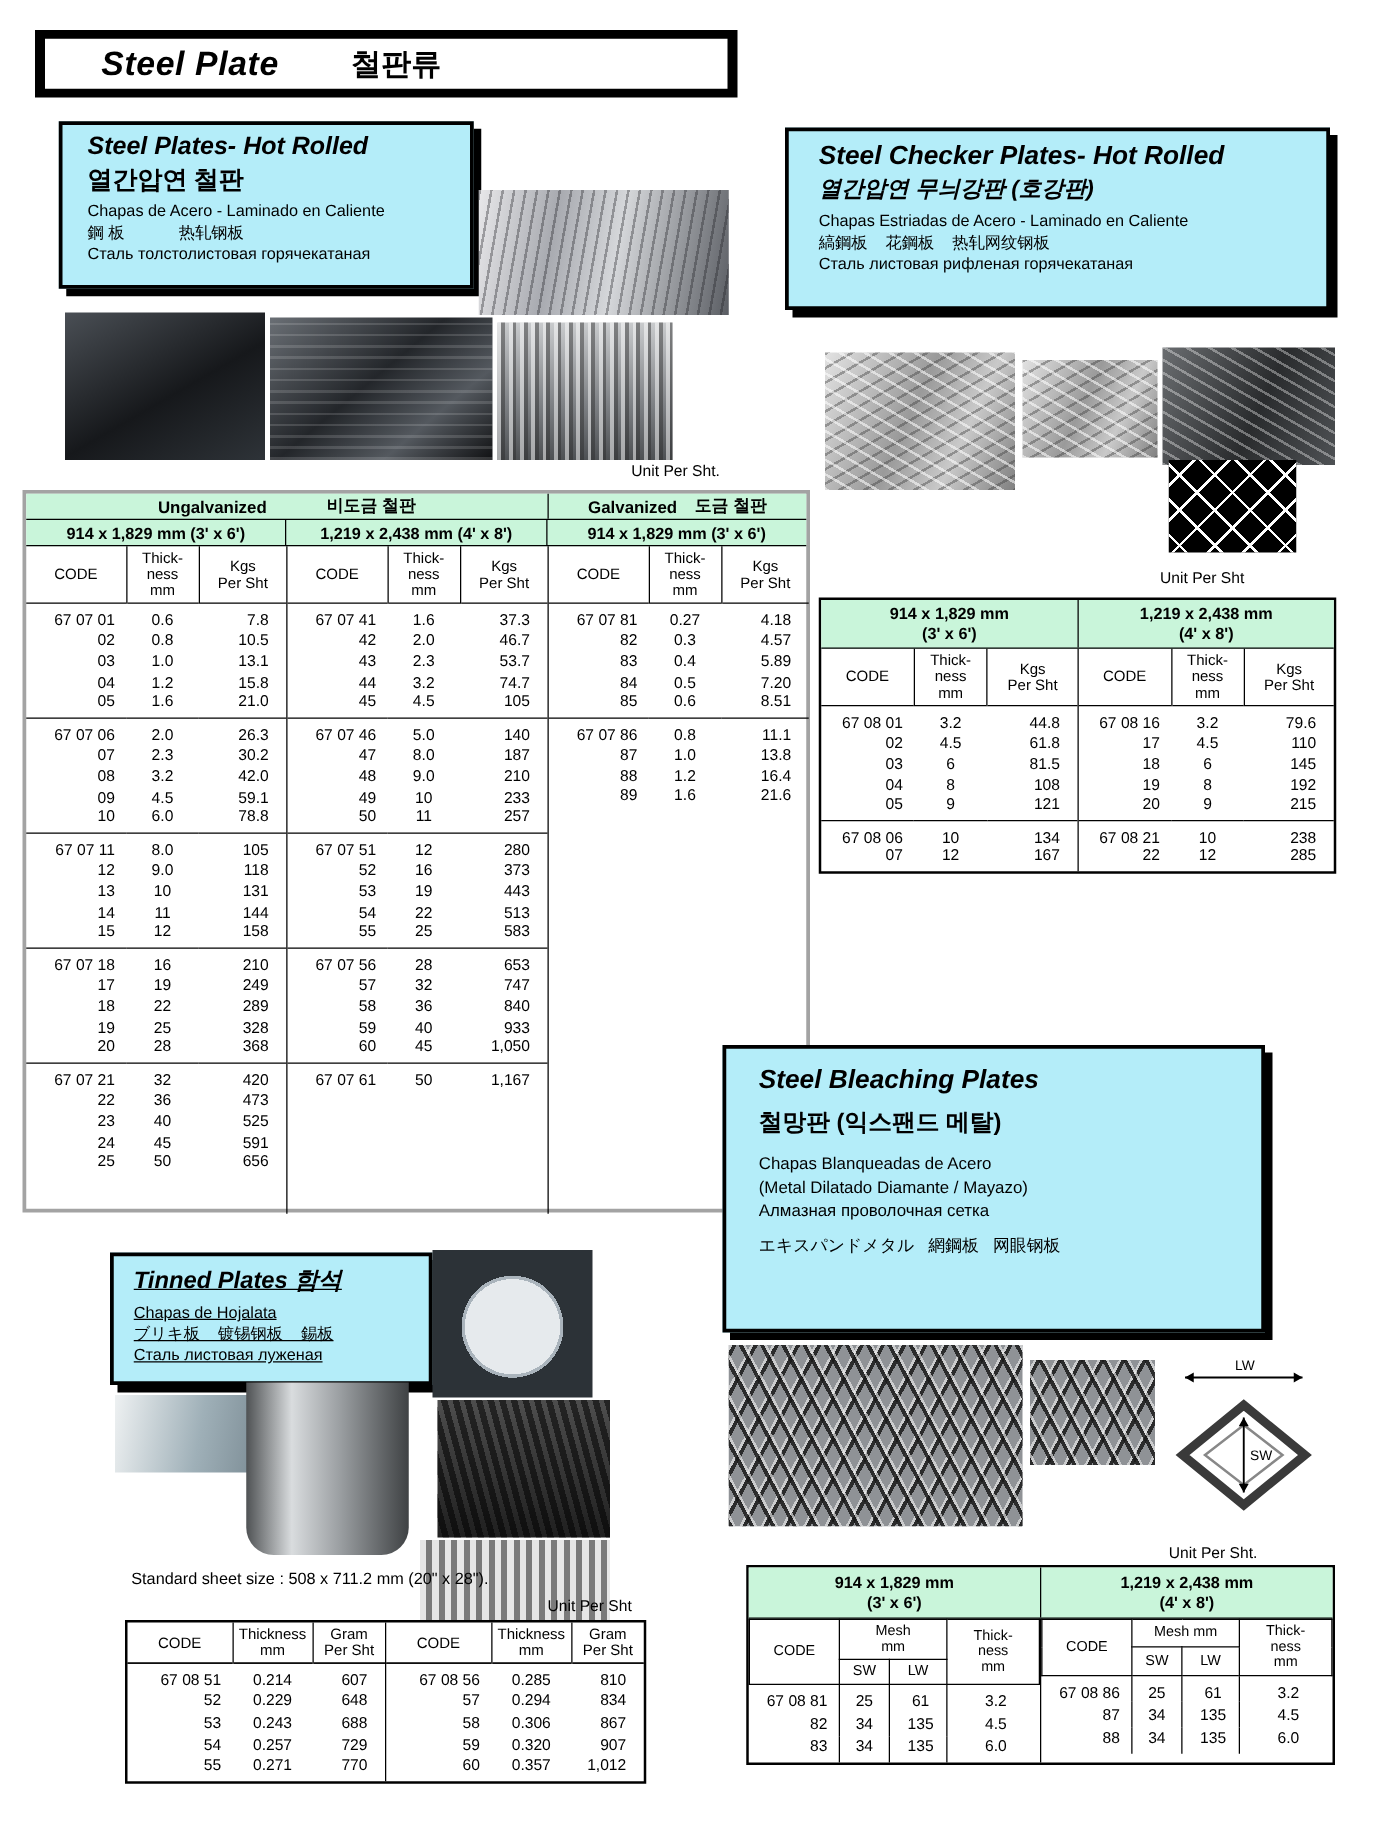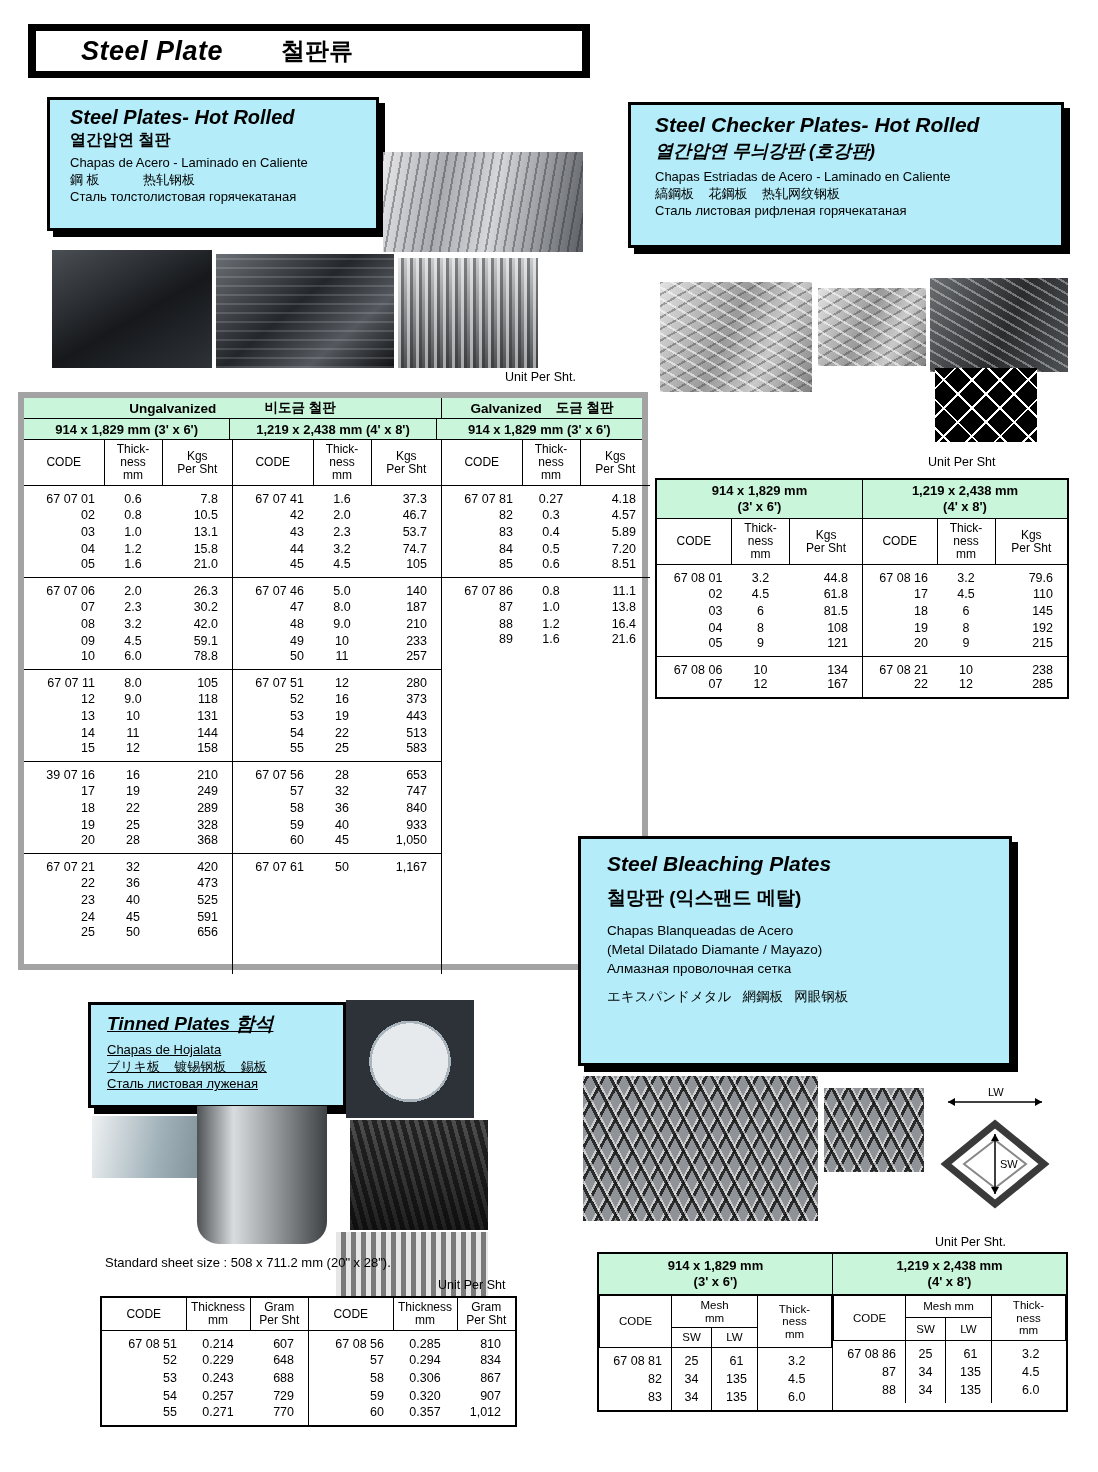--- a/index.html
+++ b/index.html
@@ -15,21 +15,21 @@
 
   
   .infobox { position:absolute; background:#b4edf9; border:3px solid #000; box-shadow:6px 6px 0 #000; }
   .infobox .t1 { font-style:italic; font-weight:bold; }
   .infobox .small { font-size:13px; line-height:17px; }
   .pre { white-space:pre-wrap; }
   .pl { white-space:pre-line; }
 
   #box-hot-rolled { left:47px; top:97px; width:332px; height:134px; padding:6px 8px 0 20px; }
   #box-hot-rolled .t1 { font-size:20px; }
-  #box-hot-rolled .kr { font-weight:bold; font-size:16px; margin:1px 0 3px; }
+  #box-hot-rolled .kr { font-weight:bold; font-size:20px; margin:1px 0 3px;font-family:Liberation Serif, serif; }
 
   #box-checker { left:628px; top:102px; width:436px; height:146px; padding:8px 8px 0 24px; }
   #box-checker .t1 { font-size:21px; }
   #box-checker .kr { font-weight:bold; font-style:italic; font-size:18px; margin:2px 0 5px; }
 
   #box-tinned { left:88px; top:1002px; width:258px; height:106px; padding:6px 8px 0 16px;text-decoration:underline; }
   #box-tinned .t1 { font-size:19px; margin-bottom:4px; }
 
   #box-bleaching { left:578px; top:836px; width:434px; height:230px; padding:10px 8px 0 26px; }
   #box-bleaching .t1 { font-size:21px; line-height:30px; }
@@ -79,21 +79,21 @@
   .subtable td { font-size:12.5px; height:17px; vertical-align:middle; padding:0 4px; }
   .subtable tbody + tbody { border-top:1px solid #000; }
   .subtable tbody tr:first-child td { padding-top:6px; }
   .subtable tbody tr:last-child td { padding-bottom:6px; }
   .subtable td.c0 { text-align:right; padding-right:9px; }
   .subtable td.c1 { text-align:center; }
   .subtable td.c2 { text-align:right; padding-right:14px; }
   .hdr-green { background:#c9f5da; }
 
   
-  #main-table { position:absolute; left:18px; top:392px; width:630px; height:578px; border:6px solid #a3a3a3; background:#fff; }
+  #main-table { position:absolute; left:18px; top:392px; width:630px; height:578px; border:3px solid #a3a3a3; background:#fff; }
   .mt-row1 { display:flex; height:21px; border-bottom:1px solid #000; }
   .mt-row1 > div { display:flex; align-items:center; justify-content:center; font-weight:bold; font-size:13.5px; }
   .mt-row1 .cell-ung { width:417px; gap:48px; }
   .mt-row1 .cell-galv { flex:1; gap:14px; border-left:1px solid #000; }
   .mt-row2 { display:flex; height:21px; border-bottom:1px solid #000; }
   .mt-row2 > div { display:flex; align-items:center; justify-content:center; font-weight:bold; font-size:13px; }
   .mt-row2 > div:nth-child(1) { width:208px; }
   .mt-row2 > div:nth-child(2), .mt-row2 > div:nth-child(3) { width:209px; border-left:1px solid #000; }
   .mt-body { display:flex; height:534px; }
   .mt-col { width:208px; }
@@ -288,21 +288,21 @@
                 <td class="c2">144</td>
               </tr>
               <tr>
                 <td class="c0">15</td>
                 <td class="c1">12</td>
                 <td class="c2">158</td>
               </tr>
             </tbody>
             <tbody class="grp">
               <tr>
-                <td class="c0">39 07 16</td>
+                <td class="c0">67 07 18</td>
                 <td class="c1">16</td>
                 <td class="c2">210</td>
               </tr>
               <tr>
                 <td class="c0">17</td>
                 <td class="c1">19</td>
                 <td class="c2">249</td>
               </tr>
               <tr>
                 <td class="c0">18</td>

